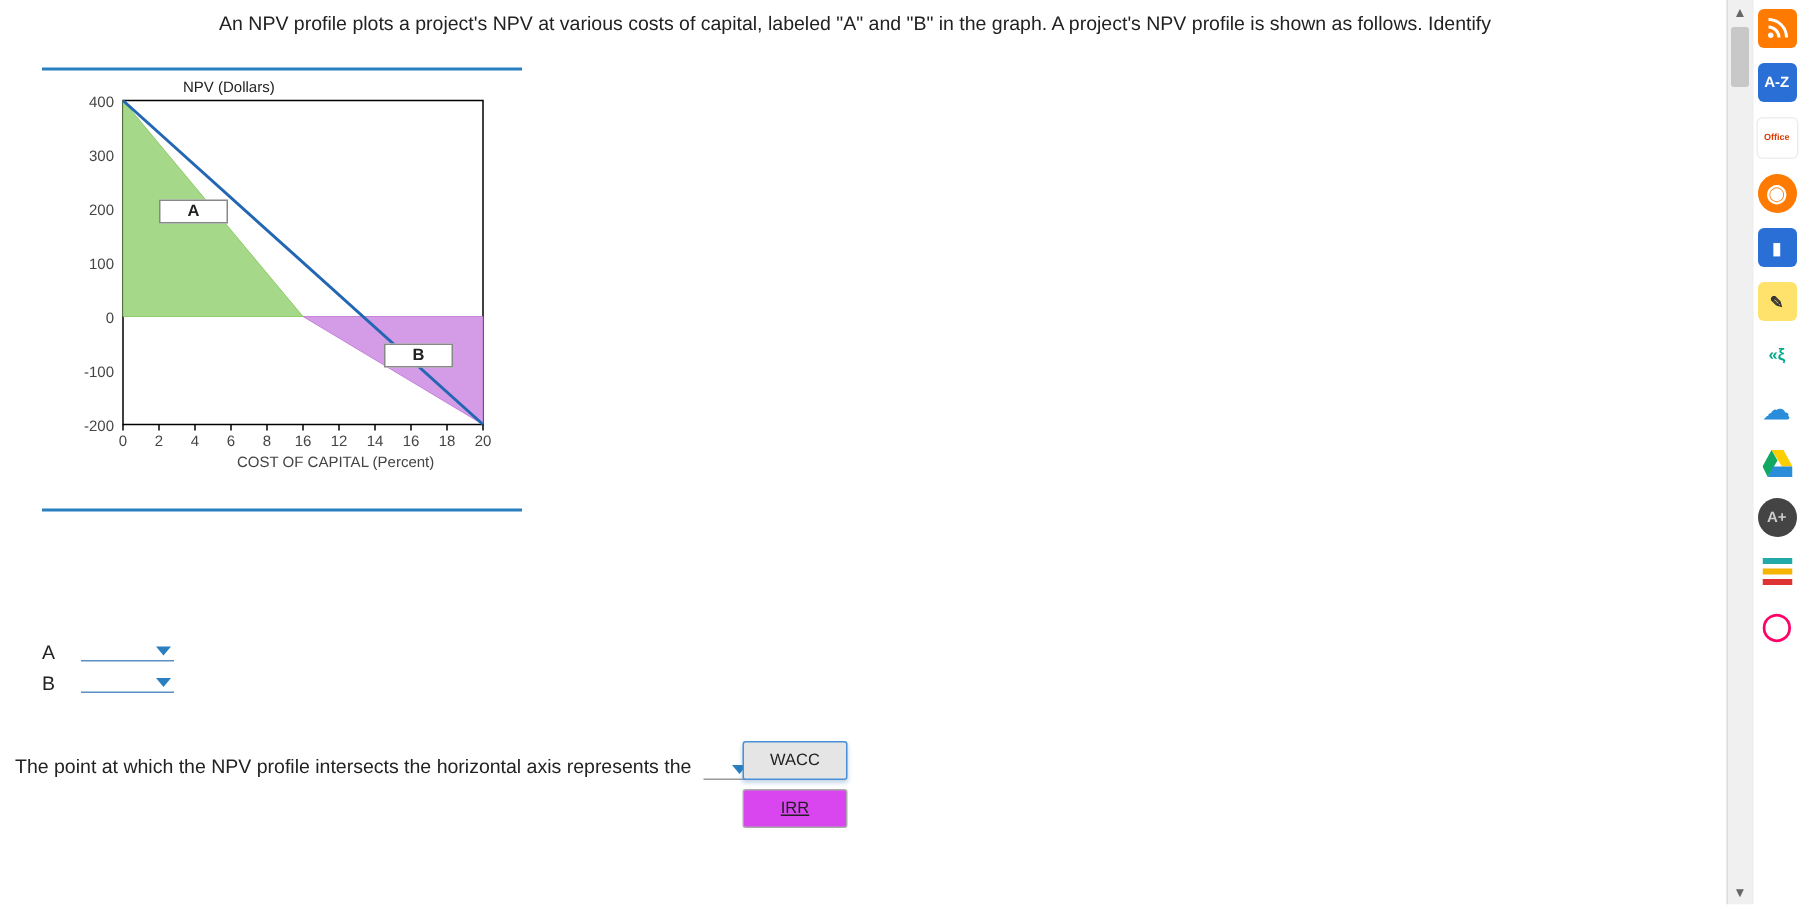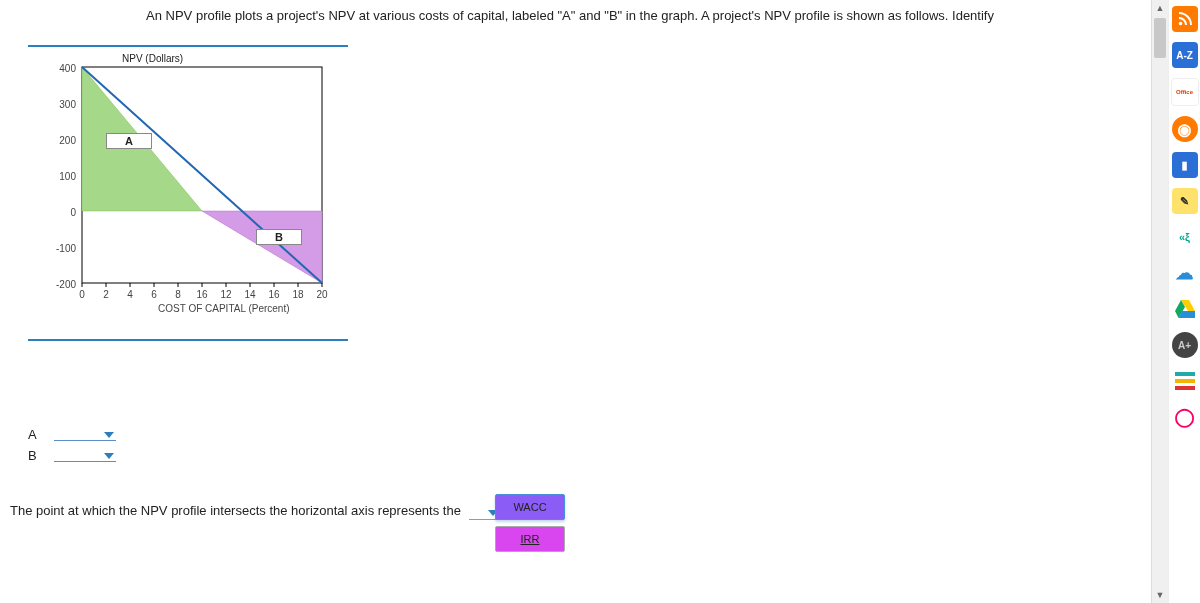--- a/index.html
+++ b/index.html
@@ -111,21 +111,21 @@
   }
   
   .options {
     position: absolute;
     left: 495px;
     top: 494px;
     width: 70px;
   }
   .option {
     border: 1px solid #4a90d9;
-    background: #8b5cf6;
+    background: #e5e5e5;
     font-size: 11px;
     text-align: center;
     padding: 6px 0;
     margin-bottom: 6px;
     border-radius: 2px;
     box-shadow: 0 2px 3px rgba(60,120,180,.3);
     cursor: grab;
   }
   .option.second { background: #d946ef; border-color: #aaa; box-shadow: none; text-decoration: underline; }
   .sentence {

